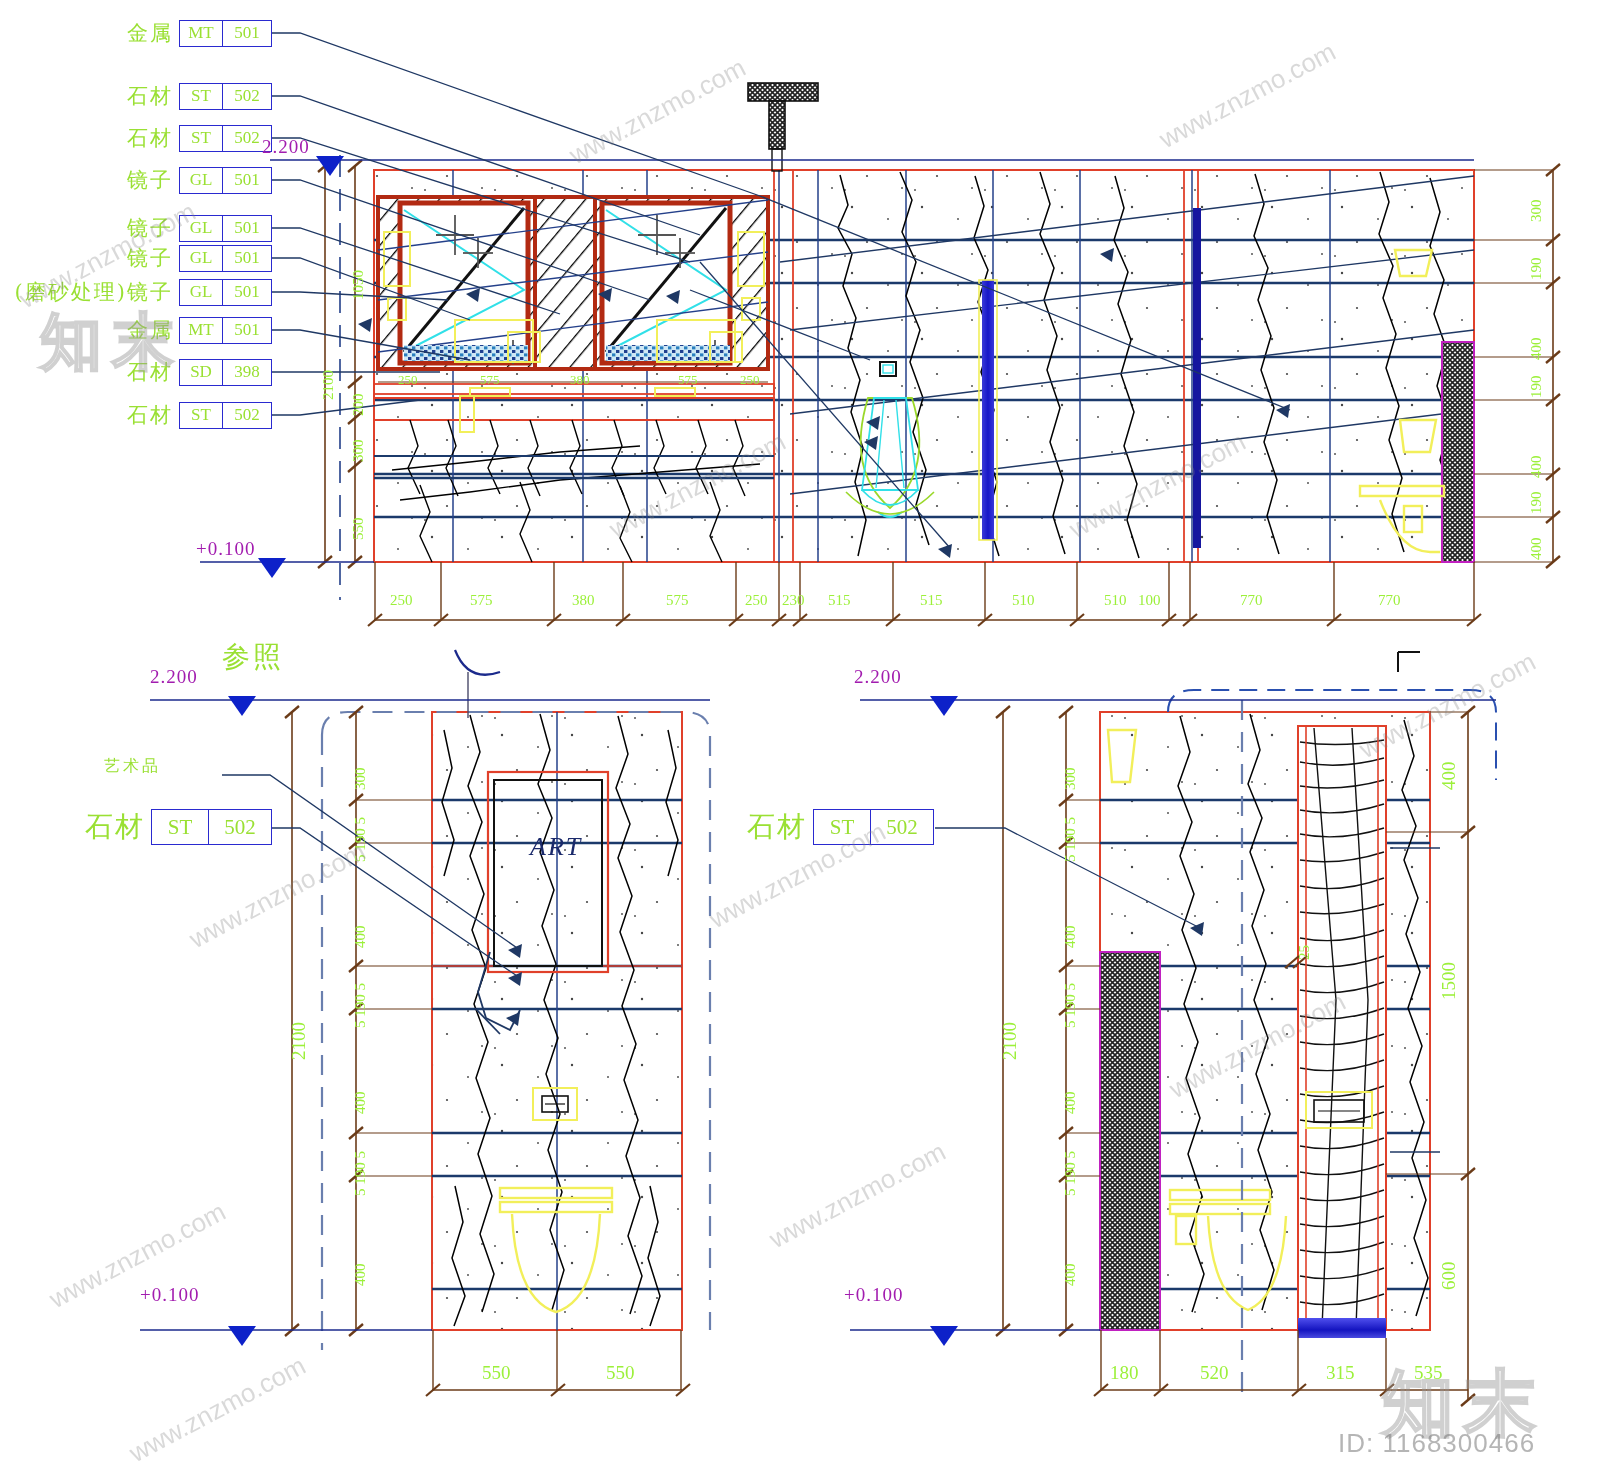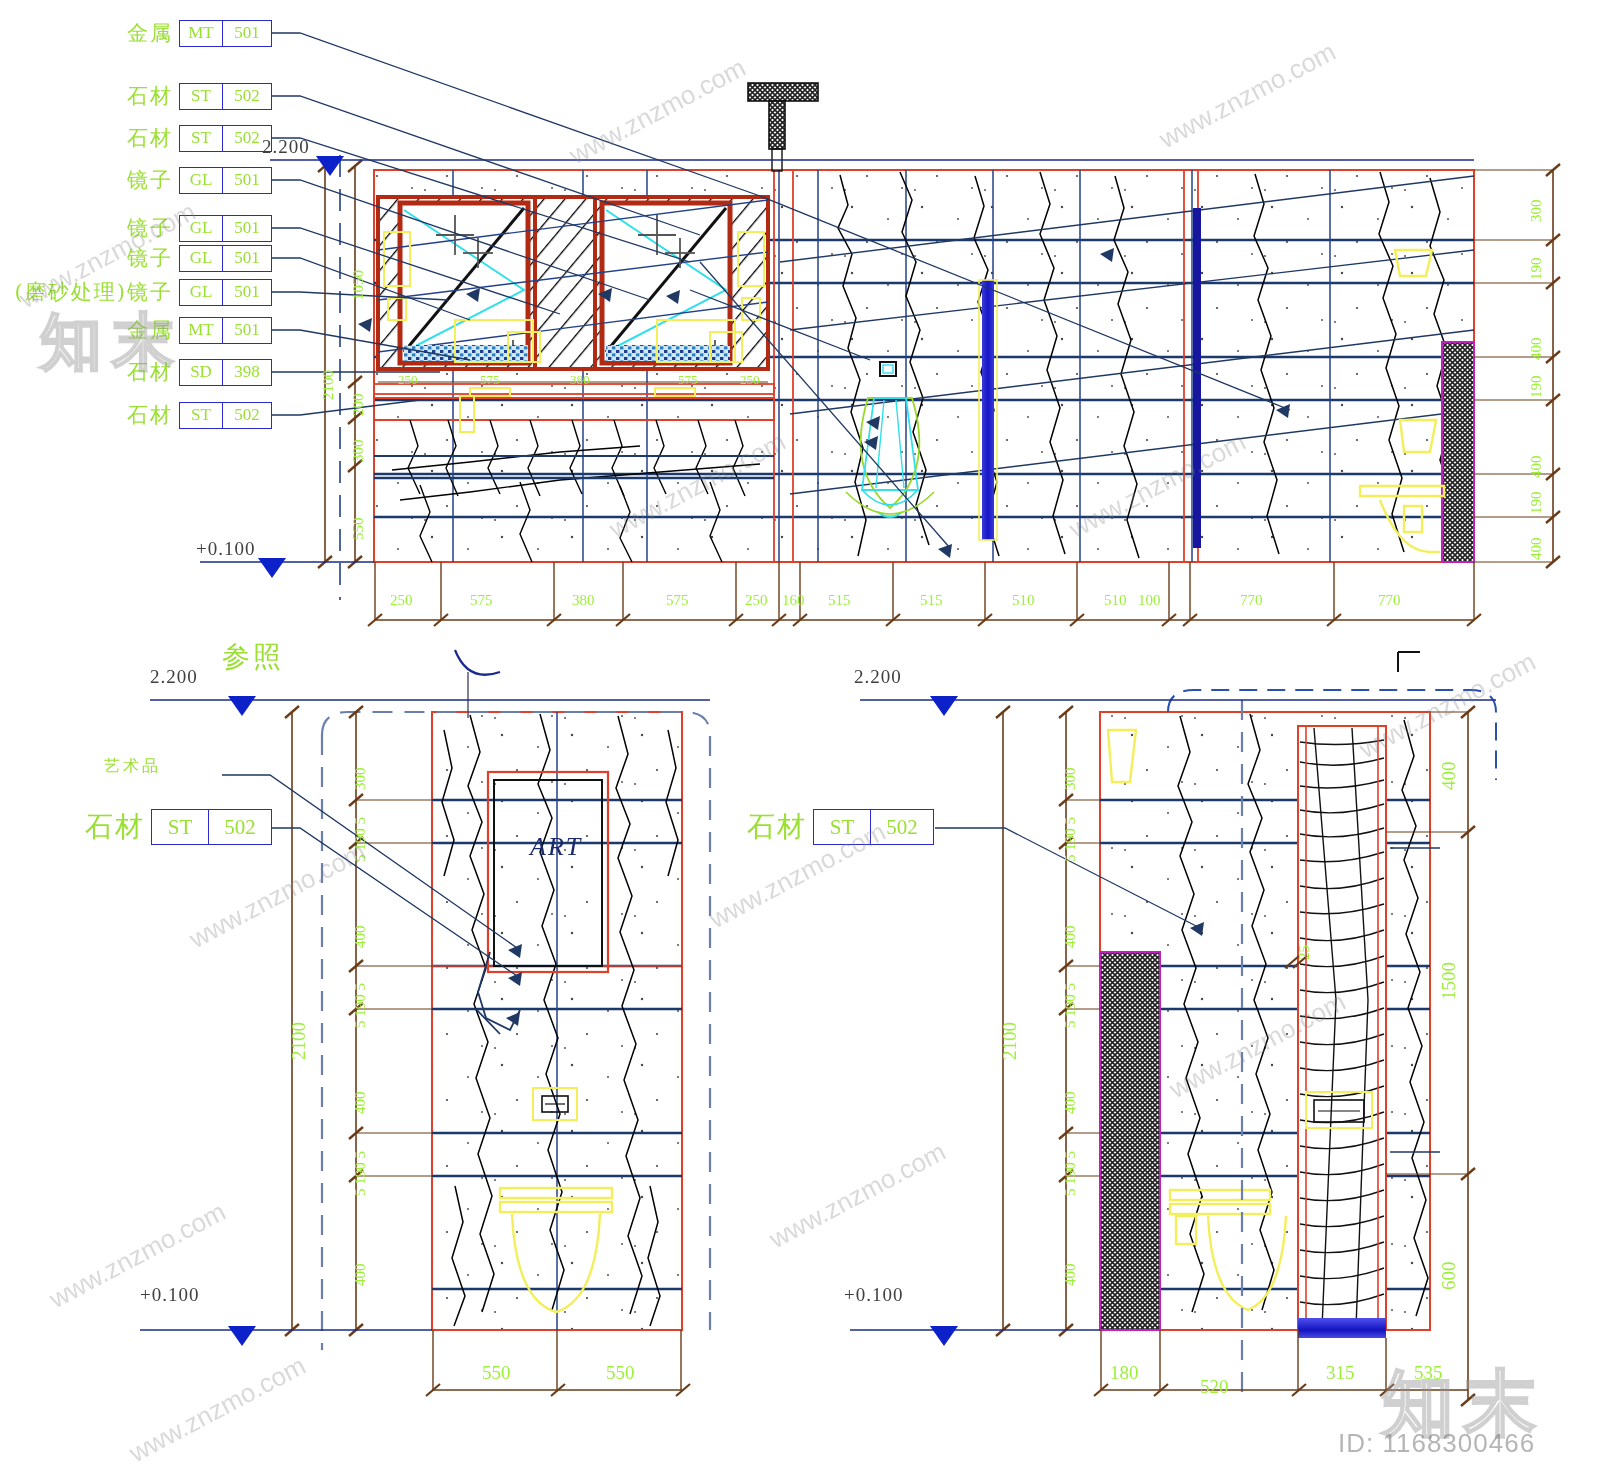--- a/index.html
+++ b/index.html
@@ -25,21 +25,21 @@
   .legend-code,.legend-num{
     color:#9ae033;font-size:17px;display:flex;align-items:center;
     justify-content:center;font-family:"Liberation Serif",serif;text-align:center;
   }
   .legend-code{width:42px;border-right:1.4px solid #2a2ad0;}
   .legend-num{width:48px;}
 
   .dimtext{position:absolute;color:#9cf03a;font-size:15px;
     font-family:"Liberation Serif",serif;white-space:nowrap;}
   .dimtext.v{transform-origin:0 0;transform:rotate(-90deg);}
-  .elevtext{position:absolute;color:#404040;font-size:19px;
+  .elevtext{position:absolute;color:#a21caf;font-size:19px;
     font-family:"Liberation Serif",serif;white-space:nowrap;letter-spacing:1px;}
   .cn-label{position:absolute;color:#9ae033;font-size:16px;letter-spacing:3px;
     font-family:"DejaVu Serif",serif;white-space:nowrap;}
   .arttext{position:absolute;color:#1b2a6b;font-size:26px;letter-spacing:2px;
     font-family:"Liberation Serif",serif;}
   .wm{position:absolute;color:rgba(130,130,130,.30);white-space:nowrap;
      font-family:"Liberation Sans",sans-serif;pointer-events:none;}
   .wm-id{position:absolute;color:rgba(120,120,120,.55);font-size:26px;
      letter-spacing:1px;font-family:"Liberation Sans",sans-serif;}
   .wm-logo{position:absolute;font-size:62px;font-weight:bold;letter-spacing:10px;
@@ -744,21 +744,21 @@
 <div class="dimtext v" style="left:350px;top:300px;">1050</div>
 <div class="dimtext v" style="left:350px;top:416px;">200</div>
 <div class="dimtext v" style="left:350px;top:462px;">300</div>
 <div class="dimtext v" style="left:350px;top:540px;">550</div>
 
 <div class="dimtext" style="left:390px;top:592px;">250</div>
 <div class="dimtext" style="left:470px;top:592px;">575</div>
 <div class="dimtext" style="left:572px;top:592px;">380</div>
 <div class="dimtext" style="left:666px;top:592px;">575</div>
 <div class="dimtext" style="left:745px;top:592px;">250</div>
-<div class="dimtext" style="left:782px;top:592px;">160</div>
+<div class="dimtext" style="left:782px;top:592px;">230</div>
 <div class="dimtext" style="left:828px;top:592px;">515</div>
 <div class="dimtext" style="left:920px;top:592px;">515</div>
 <div class="dimtext" style="left:1012px;top:592px;">510</div>
 <div class="dimtext" style="left:1104px;top:592px;">510</div>
 <div class="dimtext" style="left:1138px;top:592px;">100</div>
 <div class="dimtext" style="left:1240px;top:592px;">770</div>
 <div class="dimtext" style="left:1378px;top:592px;">770</div>
 
 <div class="dimtext" style="left:398px;top:372px;font-size:13px;">250</div>
 <div class="dimtext" style="left:480px;top:372px;font-size:13px;">575</div>
@@ -820,21 +820,21 @@
 <div class="dimtext v" style="left:1062px;top:1114px;">400</div>
 <div class="dimtext v" style="left:1062px;top:1196px;">5 190 5</div>
 <div class="dimtext v" style="left:1062px;top:1286px;">400</div>
 
 <div class="dimtext v" style="left:1438px;top:790px;font-size:19px;">400</div>
 <div class="dimtext v" style="left:1438px;top:1000px;font-size:19px;">1500</div>
 <div class="dimtext v" style="left:1438px;top:1290px;font-size:19px;">600</div>
 <div class="dimtext v" style="left:1296px;top:960px;font-size:15px;">25</div>
 
 <div class="dimtext" style="left:1110px;top:1362px;font-size:19px;">180</div>
-<div class="dimtext" style="left:1200px;top:1362px;font-size:19px;margin-top:14px;">520</div>
+<div class="dimtext" style="left:1200px;top:1362px;font-size:19px;">520</div>
 <div class="dimtext" style="left:1326px;top:1362px;font-size:19px;">315</div>
 <div class="dimtext" style="left:1414px;top:1362px;font-size:19px;">535</div>
 
 <div class="wm" style="left:10px;top:240px;font-size:26px;transform:rotate(-28deg);">www.znzmo.com</div>
 <div class="wm" style="left:560px;top:96px;font-size:26px;transform:rotate(-28deg);">www.znzmo.com</div>
 <div class="wm" style="left:1150px;top:80px;font-size:26px;transform:rotate(-28deg);">www.znzmo.com</div>
 <div class="wm" style="left:120px;top:1394px;font-size:26px;transform:rotate(-28deg);">www.znzmo.com</div>
 <div class="wm" style="left:600px;top:470px;font-size:26px;transform:rotate(-28deg);">www.znzmo.com</div>
 <div class="wm" style="left:1060px;top:470px;font-size:26px;transform:rotate(-28deg);">www.znzmo.com</div>
 <div class="wm" style="left:180px;top:880px;font-size:26px;transform:rotate(-28deg);">www.znzmo.com</div>

